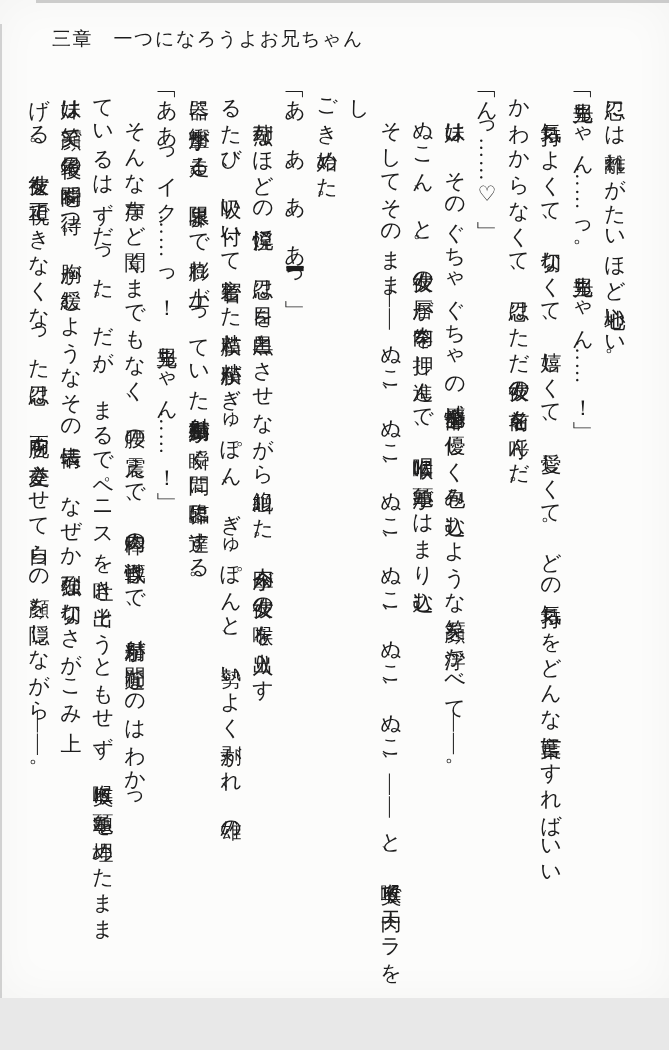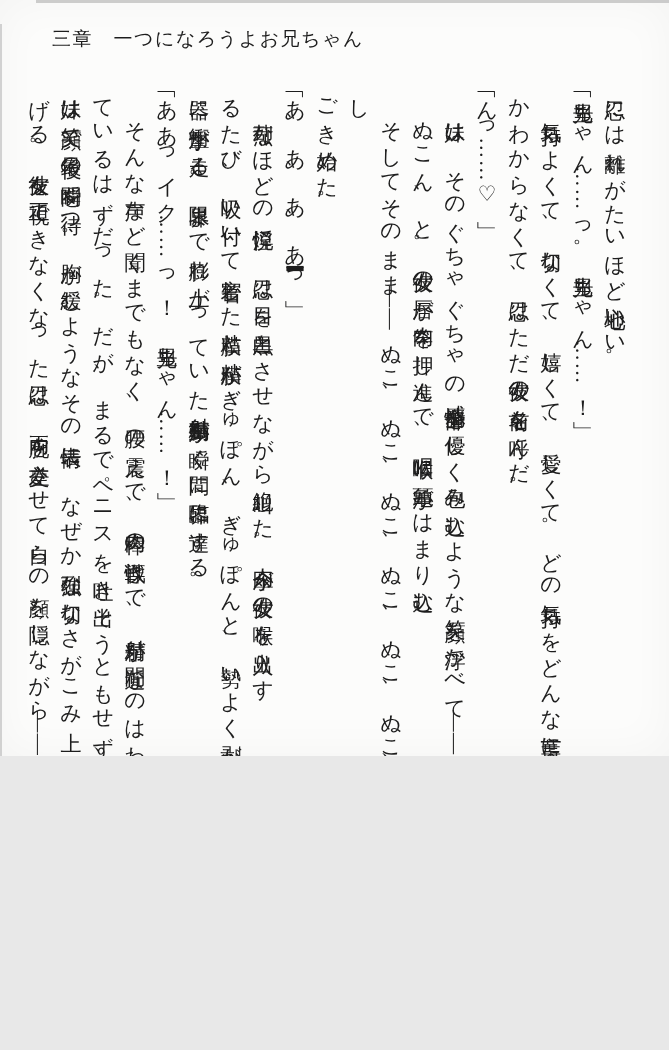--- a/index.html
+++ b/index.html
@@ -3,21 +3,21 @@
 <meta charset="utf-8">
 <style>
   html, body {
     margin: 0;
     padding: 0;
     background: #e8e8e8;
   }
   .page {
     position: relative;
     width: 669px;
-    height: 756px;
+    height: 998px;
     margin: 0 auto;
     background: #fcfcfb;
     overflow: hidden;
     box-shadow: inset 0 0 45px rgba(0,0,0,0.035);
     font-family: "Liberation Serif", "DejaVu Serif", serif;
     color: #1d1d1d;
   }
   
   .edge-top {
     position: absolute;

